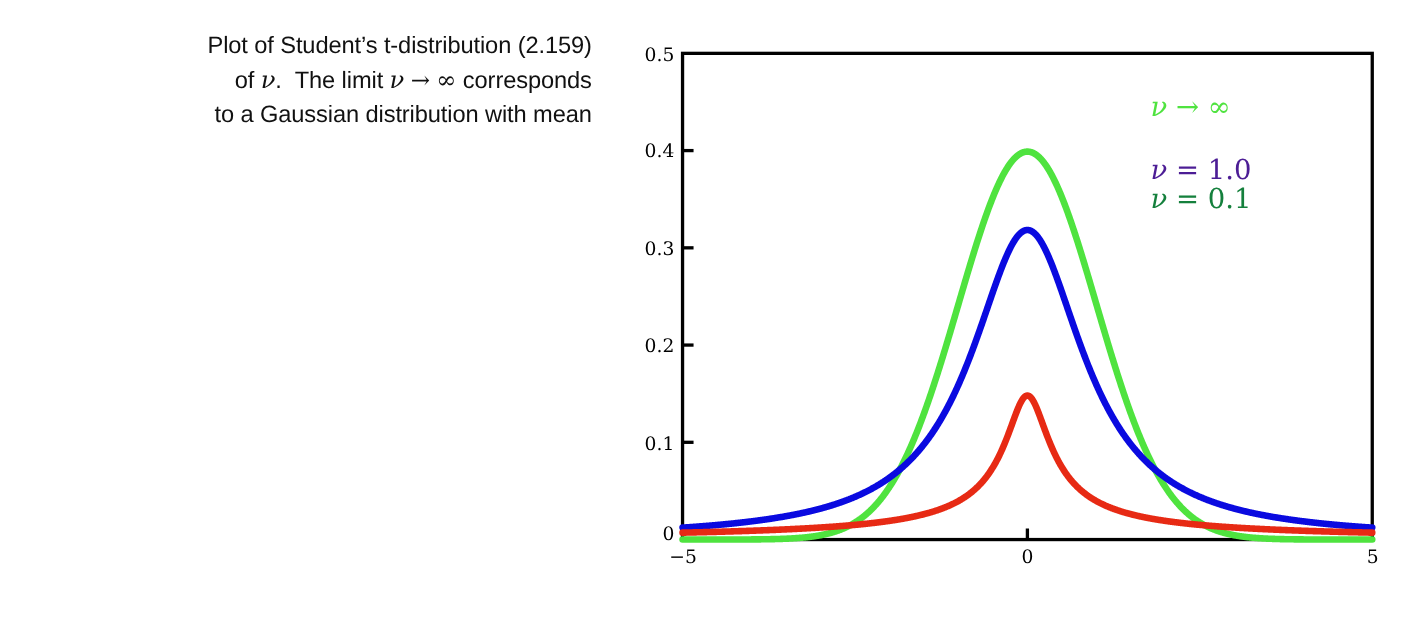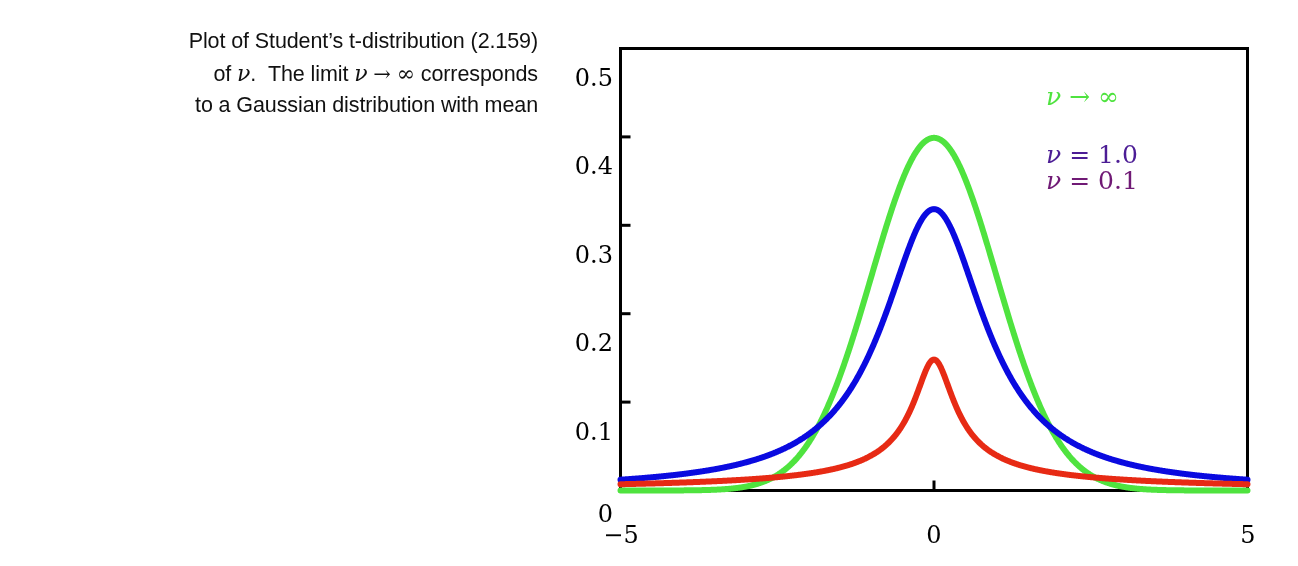--- a/index.html
+++ b/index.html
@@ -59,24 +59,23 @@
   #plot-svg {
     position: absolute;
     left: 0;
     top: 0;
   }
 
   
   .tick-label {
     position: absolute;
     font-family: "DejaVu Serif", "Liberation Serif", serif;
-    font-size: 24px;
+    font-size: 17px;
     color: #000000;
     white-space: nowrap;
-    margin-top: 24px;
   }
   .ytick {
     text-align: right;
     width: 70px;
   }
   .xtick {
     text-align: center;
     width: 80px;
   }
 
@@ -149,19 +148,19 @@
   <div class="legend-entry" style="left:1046px; top:82px; color:#4fe33f;">
     <span class="sym">ν</span>
     <span class="rel">→</span>
     <span class="rel">∞</span>
   </div>
   <div class="legend-entry" style="left:1046px; top:140px; color:#4c1d95;text-align:center;">
     <span class="sym">ν</span>
     <span class="rel">=</span>
     <span class="rel">1.0</span>
   </div>
-  <div class="legend-entry" style="left:1046px; top:166px; color:#701a75;">
+  <div class="legend-entry" style="left:1046px; top:166px; color:#15803d;">
     <span class="sym">ν</span>
     <span class="rel">=</span>
     <span class="rel">0.1</span>
   </div>
 
 </div>
 
 </body></html>

